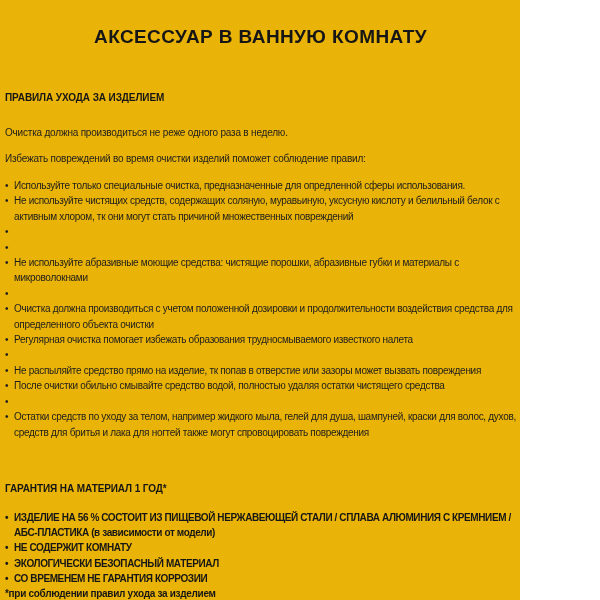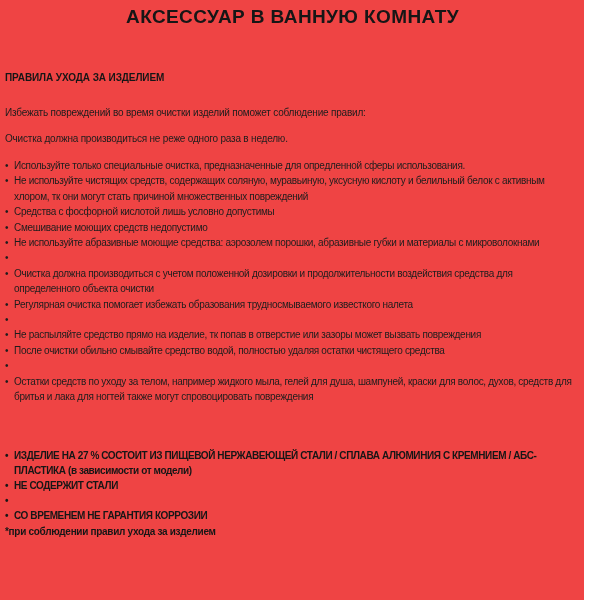--- a/index.html
+++ b/index.html
@@ -10,24 +10,24 @@
   body {
     width: 600px;
     height: 600px;
     overflow: hidden;
     font-family: "Liberation Sans", sans-serif;
     color: #1d1d1d;
     -webkit-font-smoothing: antialiased;
   }
   .doc {
     box-sizing: border-box;
-    width: 584px;
+    width: 520px;
     height: 600px;
-    padding: 4px 4px 0 5px;
-    background: #ef4444;
+    padding: 24px 4px 0 5px;
+    background: #eab308;
   }
   .page-title {
     font-size: 19px;
     font-weight: bold;
     text-align: center;
     margin: 2px 0 0 0;
     letter-spacing: 0.4px;
     color: #161616;
   }
   .section-heading {
@@ -96,49 +96,47 @@
 <body>
 
 <div class="doc">
 
   <h1 class="page-title">АКСЕССУАР В ВАННУЮ КОМНАТУ</h1>
 
   <section>
     <h2 class="section-heading care-heading">ПРАВИЛА УХОДА ЗА ИЗДЕЛИЕМ</h2>
 
 
+    <p class="para">Очистка должна производиться не реже одного раза в неделю.</p>
+
     <p class="para">Избежать повреждений во время очистки изделий поможет соблюдение правил:</p>
 
-    <p class="para">Очистка должна производиться не реже одного раза в неделю.</p>
-
     <ul class="rules-list">
 
         <li>
           <span class="bullet">•</span>
           <span class="rule-text">Используйте только специальные очистка, предназначенные для опредленной сферы использования.</span>
         </li>
 
         <li>
           <span class="bullet">•</span>
           <span class="rule-text">Не используйте чистящих средств, содержащих соляную, муравьиную, уксусную кислоту и белильный белок с активным хлором, тк они могут стать причиной множественных повреждений</span>
         </li>
 
         <li>
           <span class="bullet">•</span>
-          <span class="rule-text">Средства с фосфорной кислотой лишь условно допустимы</span>
-        </li>
-
-        <li>
-          <span class="bullet">•</span>
-          <span class="rule-text">Смешивание моющих средств недопустимо</span>
-        </li>
-
-        <li>
-          <span class="bullet">•</span>
-          <span class="rule-text">Не используйте абразивные моющие средства: аэрозолем порошки, абразивные губки и материалы с микроволокнами</span>
+        </li>
+
+        <li>
+          <span class="bullet">•</span>
+        </li>
+
+        <li>
+          <span class="bullet">•</span>
+          <span class="rule-text">Не используйте абразивные моющие средства: чистящие порошки, абразивные губки и материалы с микроволокнами</span>
         </li>
 
         <li>
           <span class="bullet">•</span>
         </li>
 
         <li>
           <span class="bullet">•</span>
           <span class="rule-text">Очистка должна производиться с учетом положенной дозировки и продолжительности воздействия средства для определенного объекта очистки</span>
         </li>
@@ -167,35 +165,37 @@
         </li>
 
         <li>
           <span class="bullet">•</span>
           <span class="rule-text">Остатки средств по уходу за телом, например жидкого мыла, гелей для душа, шампуней, краски для волос, духов, средств для бритья и лака для ногтей также могут спровоцировать повреждения</span>
         </li>
       </ul>
   </section>
 
   <section class="warranty">
+    <h2 class="section-heading warranty-heading">ГАРАНТИЯ НА МАТЕРИАЛ 1 ГОД*</h2>
 
     <ul class="warranty-list">
 
         <li>
           <span class="bullet">•</span>
-          <span class="warranty-text">ИЗДЕЛИЕ НА 27 % СОСТОИТ ИЗ ПИЩЕВОЙ НЕРЖАВЕЮЩЕЙ СТАЛИ / СПЛАВА АЛЮМИНИЯ С КРЕМНИЕМ / АБС-ПЛАСТИКА (в зависимости от модели)</span>
-        </li>
-
-        <li>
-          <span class="bullet">•</span>
-          <span class="warranty-text">НЕ СОДЕРЖИТ СТАЛИ</span>
-        </li>
-
-        <li>
-          <span class="bullet">•</span>
+          <span class="warranty-text">ИЗДЕЛИЕ НА 56 % СОСТОИТ ИЗ ПИЩЕВОЙ НЕРЖАВЕЮЩЕЙ СТАЛИ / СПЛАВА АЛЮМИНИЯ С КРЕМНИЕМ / АБС-ПЛАСТИКА (в зависимости от модели)</span>
+        </li>
+
+        <li>
+          <span class="bullet">•</span>
+          <span class="warranty-text">НЕ СОДЕРЖИТ КОМНАТУ</span>
+        </li>
+
+        <li>
+          <span class="bullet">•</span>
+          <span class="warranty-text">ЭКОЛОГИЧЕСКИ БЕЗОПАСНЫЙ МАТЕРИАЛ</span>
         </li>
 
         <li>
           <span class="bullet">•</span>
           <span class="warranty-text">СО ВРЕМЕНЕМ НЕ ГАРАНТИЯ КОРРОЗИИ</span>
         </li>
       </ul>
 
     <p class="footnote">*при соблюдении правил ухода за изделием</p>
   </section>

